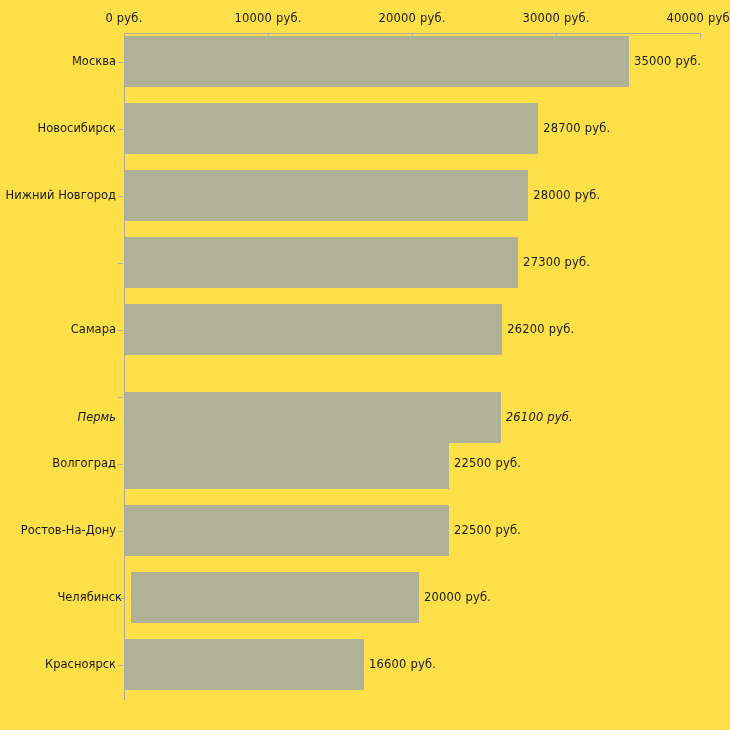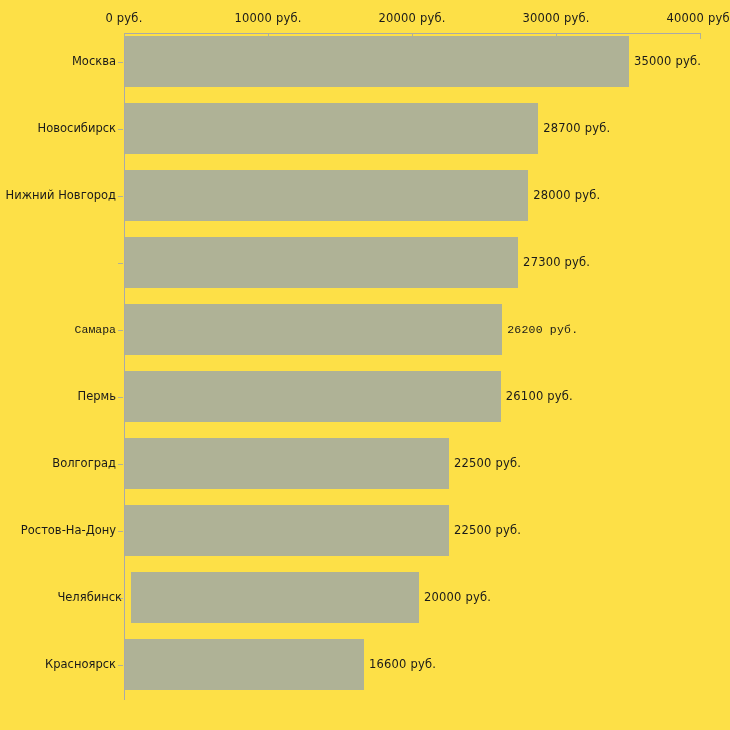--- a/index.html
+++ b/index.html
@@ -144,26 +144,26 @@
       </div>
       <div class="bar-row" style="top: 170px; height: 51px;">
         <div class="bar-category-label">Нижний Новгород</div>
         <div class="bar" style="width: 403.2px; background: rgb(175, 178, 150);"></div>
         <div class="bar-value-label" style="left: 533.2px;">28000 руб.</div>
       </div>
       <div class="bar-row" style="top: 237px; height: 51px;">
         <div class="bar" style="width: 393.12px; background: rgb(175, 178, 150);"></div>
         <div class="bar-value-label" style="left: 523.12px;">27300 руб.</div>
       </div>
-      <div class="bar-row" style="top: 304px; height: 51px; font-family: Liberation Mono, monospace;">
+      <div class="bar-row" style="top: 304px; height: 51px;">
         <div class="bar-category-label">Самара</div>
         <div class="bar" style="width: 377.28px; background: rgb(175, 178, 150);"></div>
         <div class="bar-value-label" style="left: 507.28px;">26200 руб.</div>
       </div>
-      <div class="bar-row" style="top: 371px; height: 52px;">
+      <div class="bar-row" style="top: 392px; height: 52px; font-style: italic;">
         <div class="bar-category-label">Пермь</div>
         <div class="bar" style="width: 375.84px; background: rgb(175, 178, 150);"></div>
         <div class="bar-value-label" style="left: 505.84px;">26100 руб.</div>
       </div>
       <div class="bar-row" style="top: 438px; height: 51px;">
         <div class="bar-category-label">Волгоград</div>
         <div class="bar" style="width: 324px; background: rgb(175, 178, 150);"></div>
         <div class="bar-value-label" style="left: 454px;">22500 руб.</div>
       </div>
       <div class="bar-row" style="top: 505px; height: 51px;">

